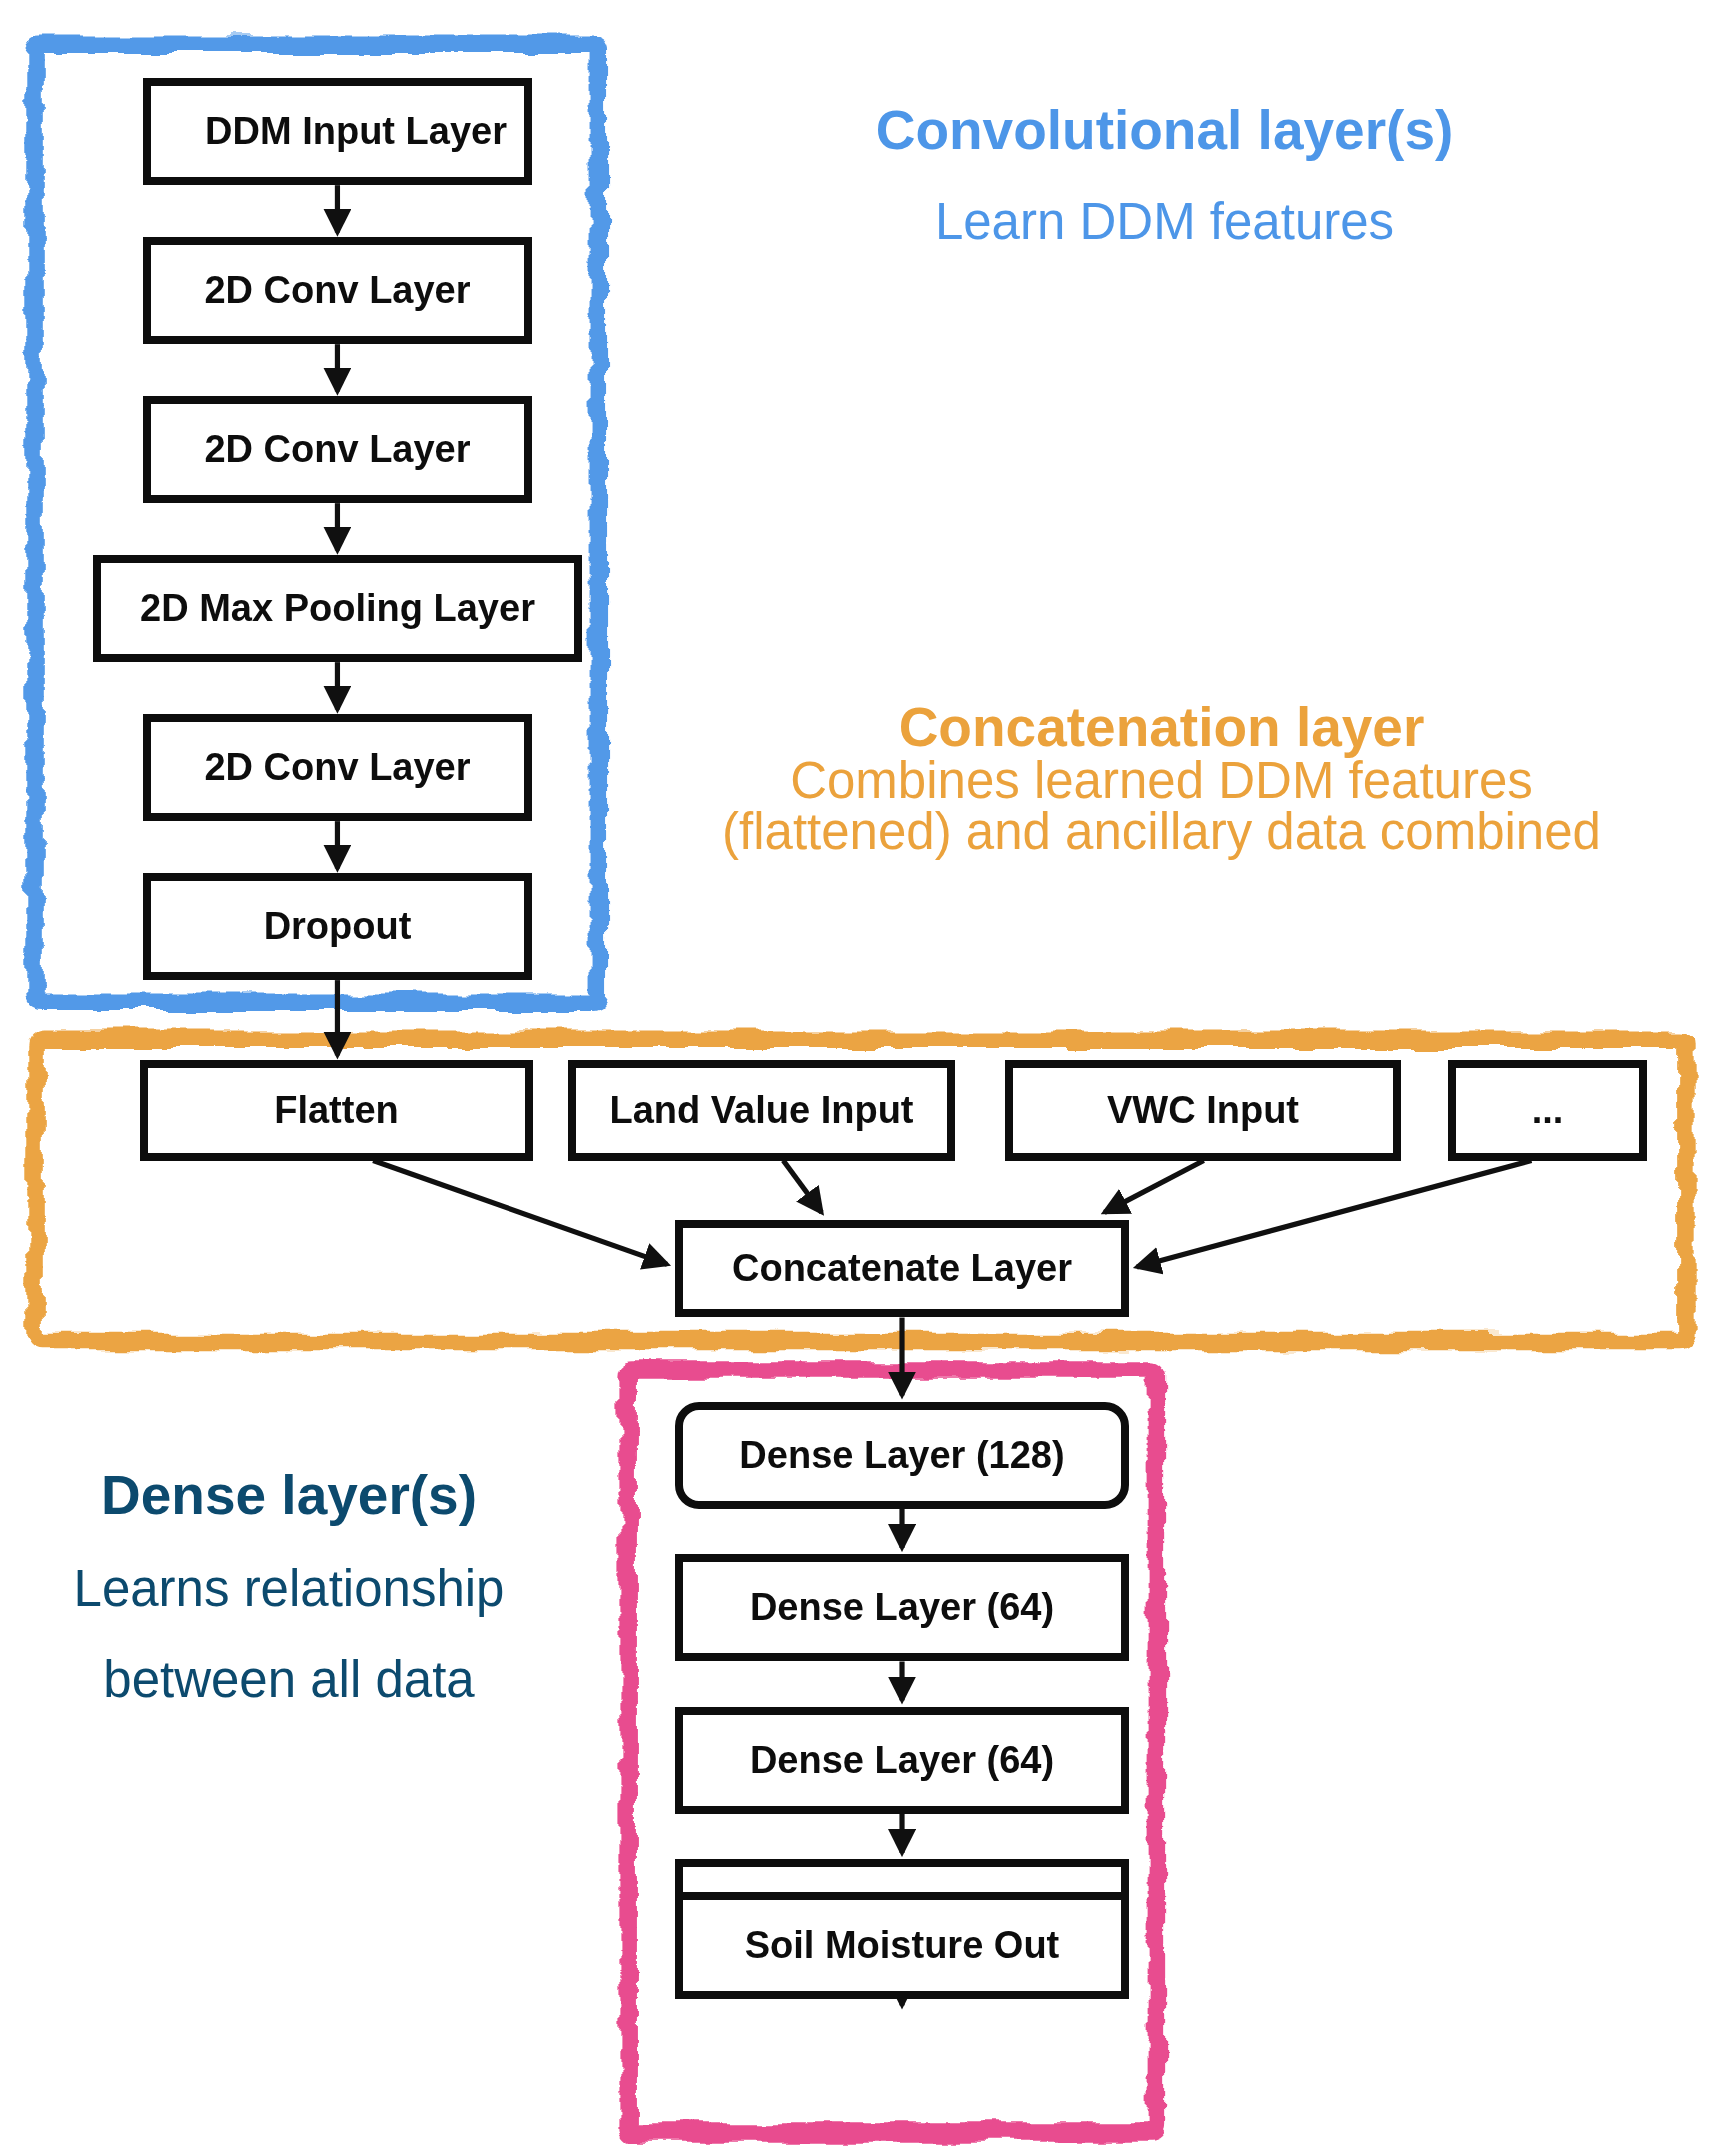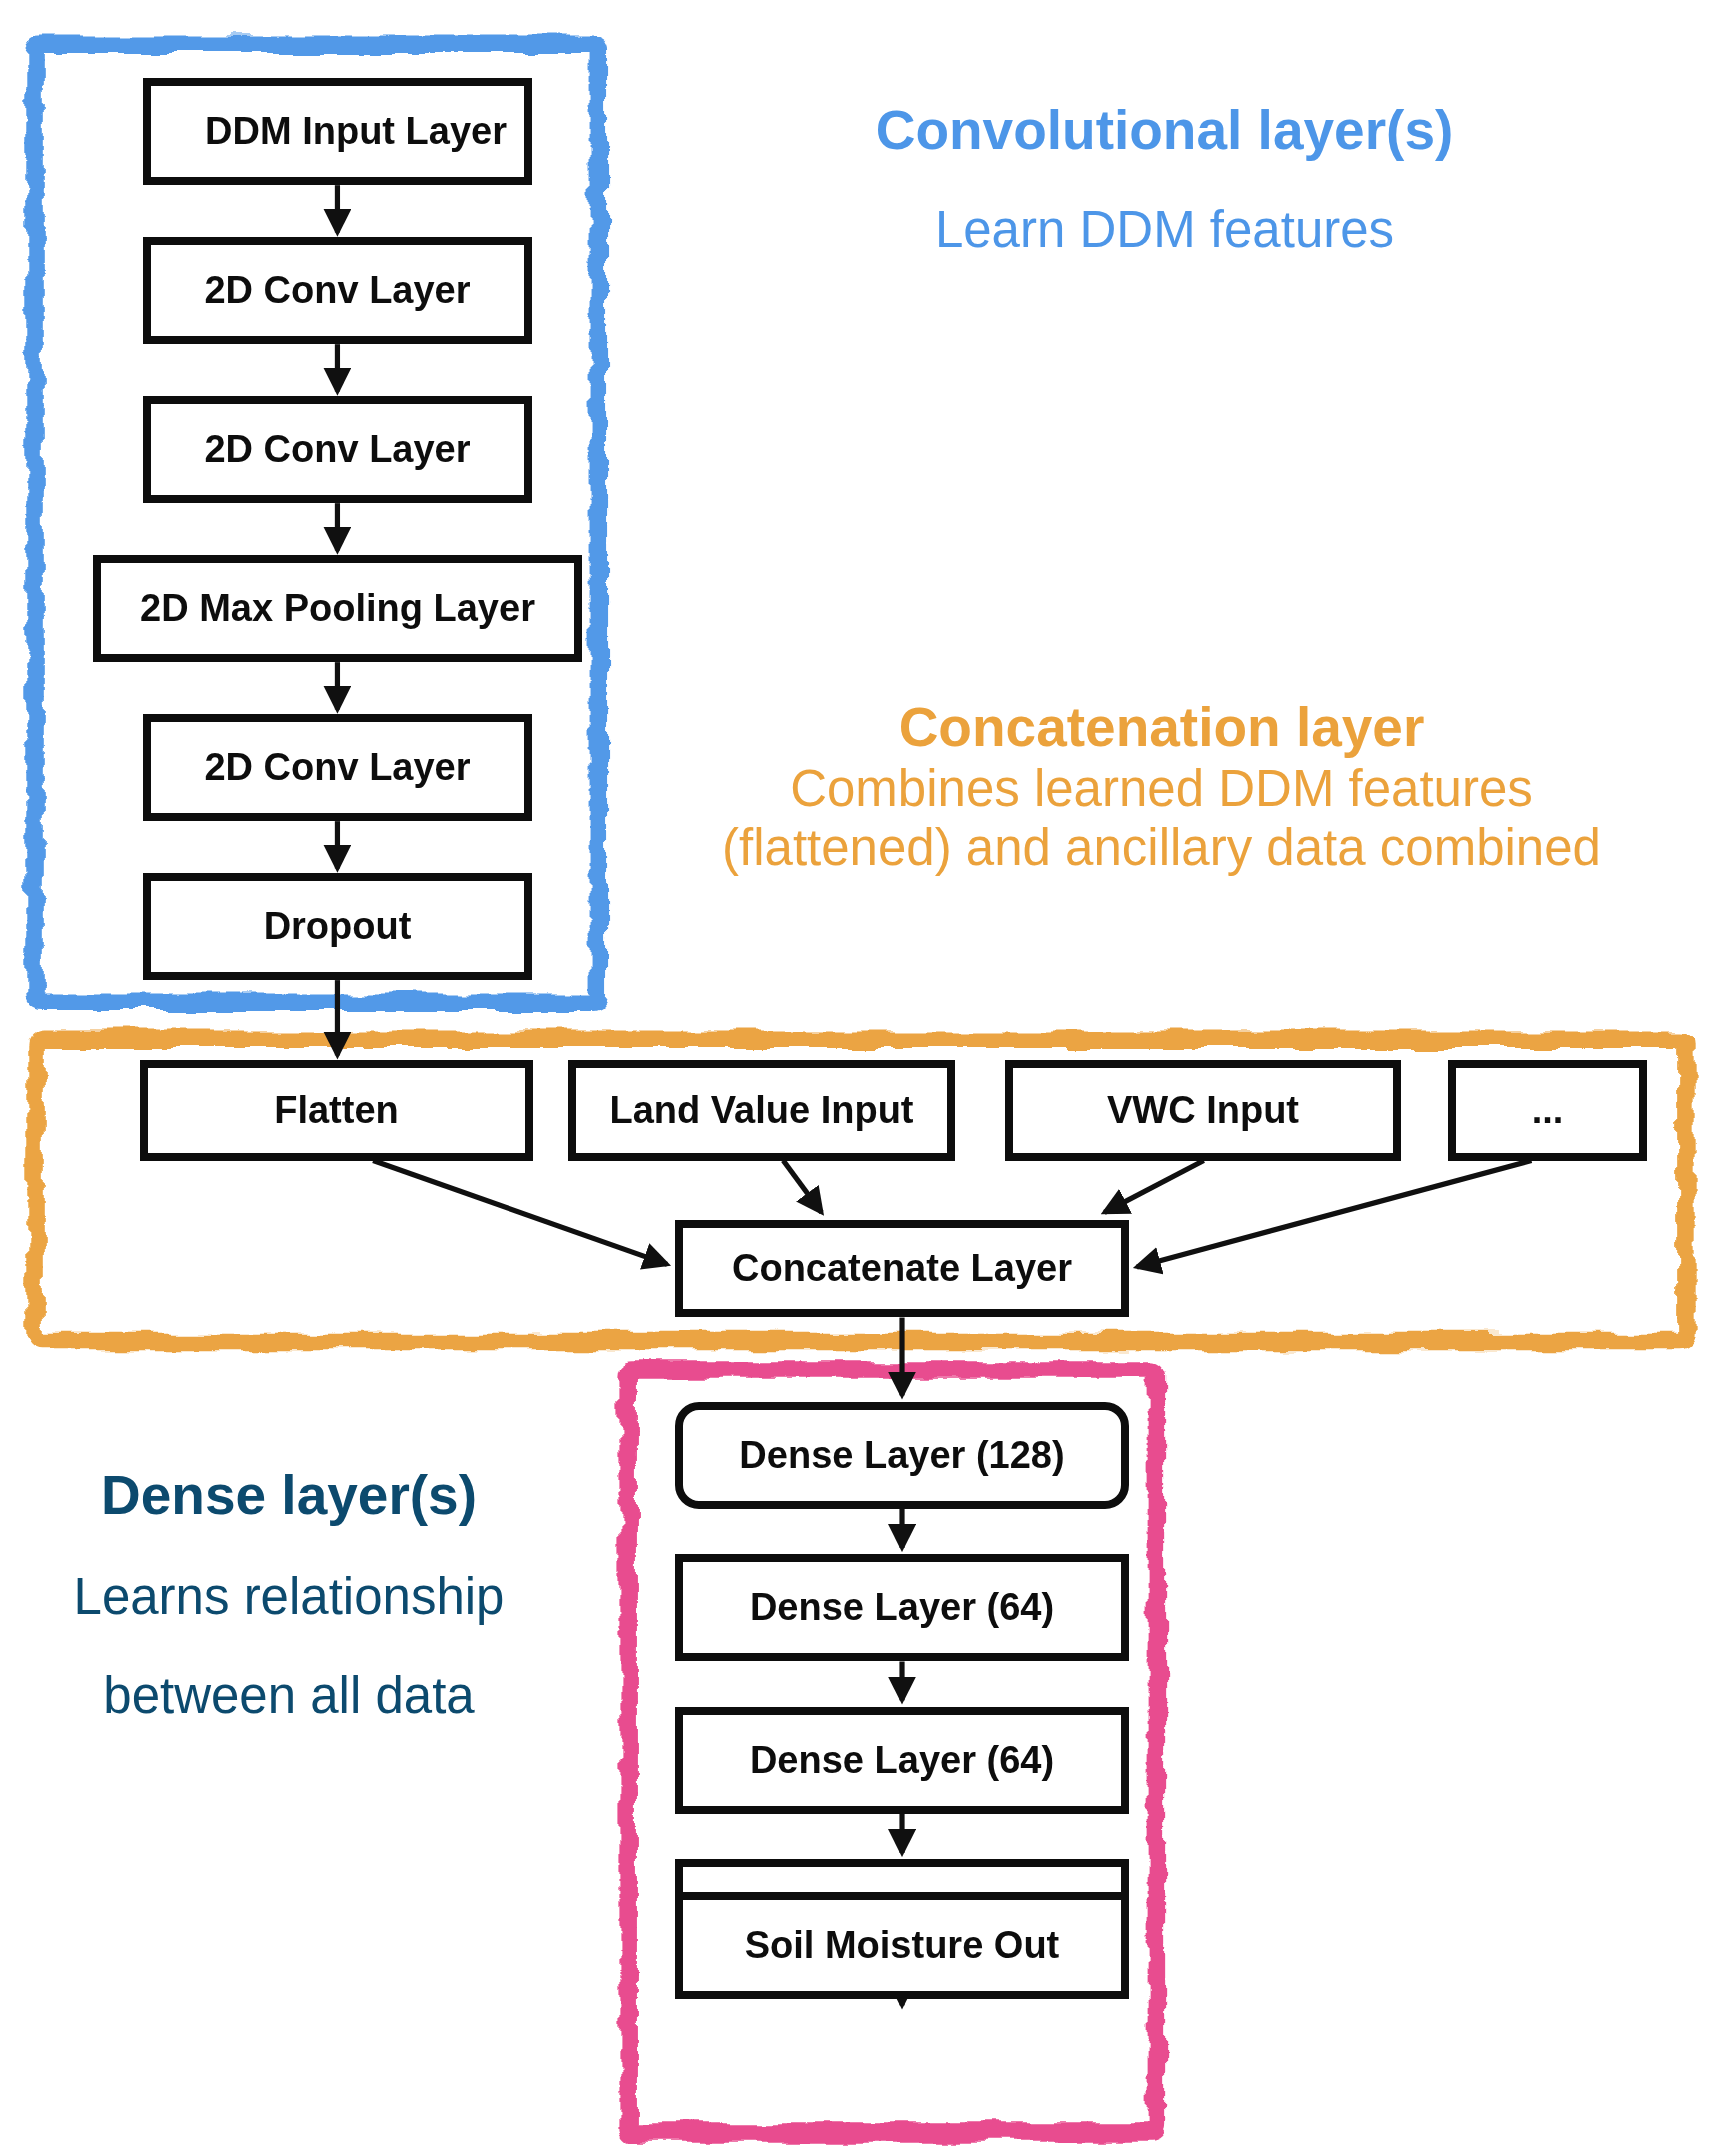--- a/index.html
+++ b/index.html
@@ -29,21 +29,21 @@
   }
   .heading{
     position:absolute;
     z-index:2;
     display:flex;
     flex-direction:column;
     align-items:center;
     text-align:center;
   }
   .g-title{font-weight:bold;font-size:55px;line-height:1.0;}
-  .g-sub{font-weight:normal;font-size:51px;line-height:1.0;margin-top:8px;}
+  .g-sub{font-weight:normal;font-size:51px;line-height:1.0;}
   .c-blue{color:#4D96E8;}
   .c-orange{color:#EBA23C;}
   .c-pink{color:#0c4a6e;}
   .heading-conv{left:746px;top:103px;width:837px;gap:38px;}
   .heading-concat{left:610px;top:700px;width:1103px;}
   .heading-dense{left:26px;top:1468px;width:526px;gap:40px;}
 </style>
 </head>
 <body>
 

